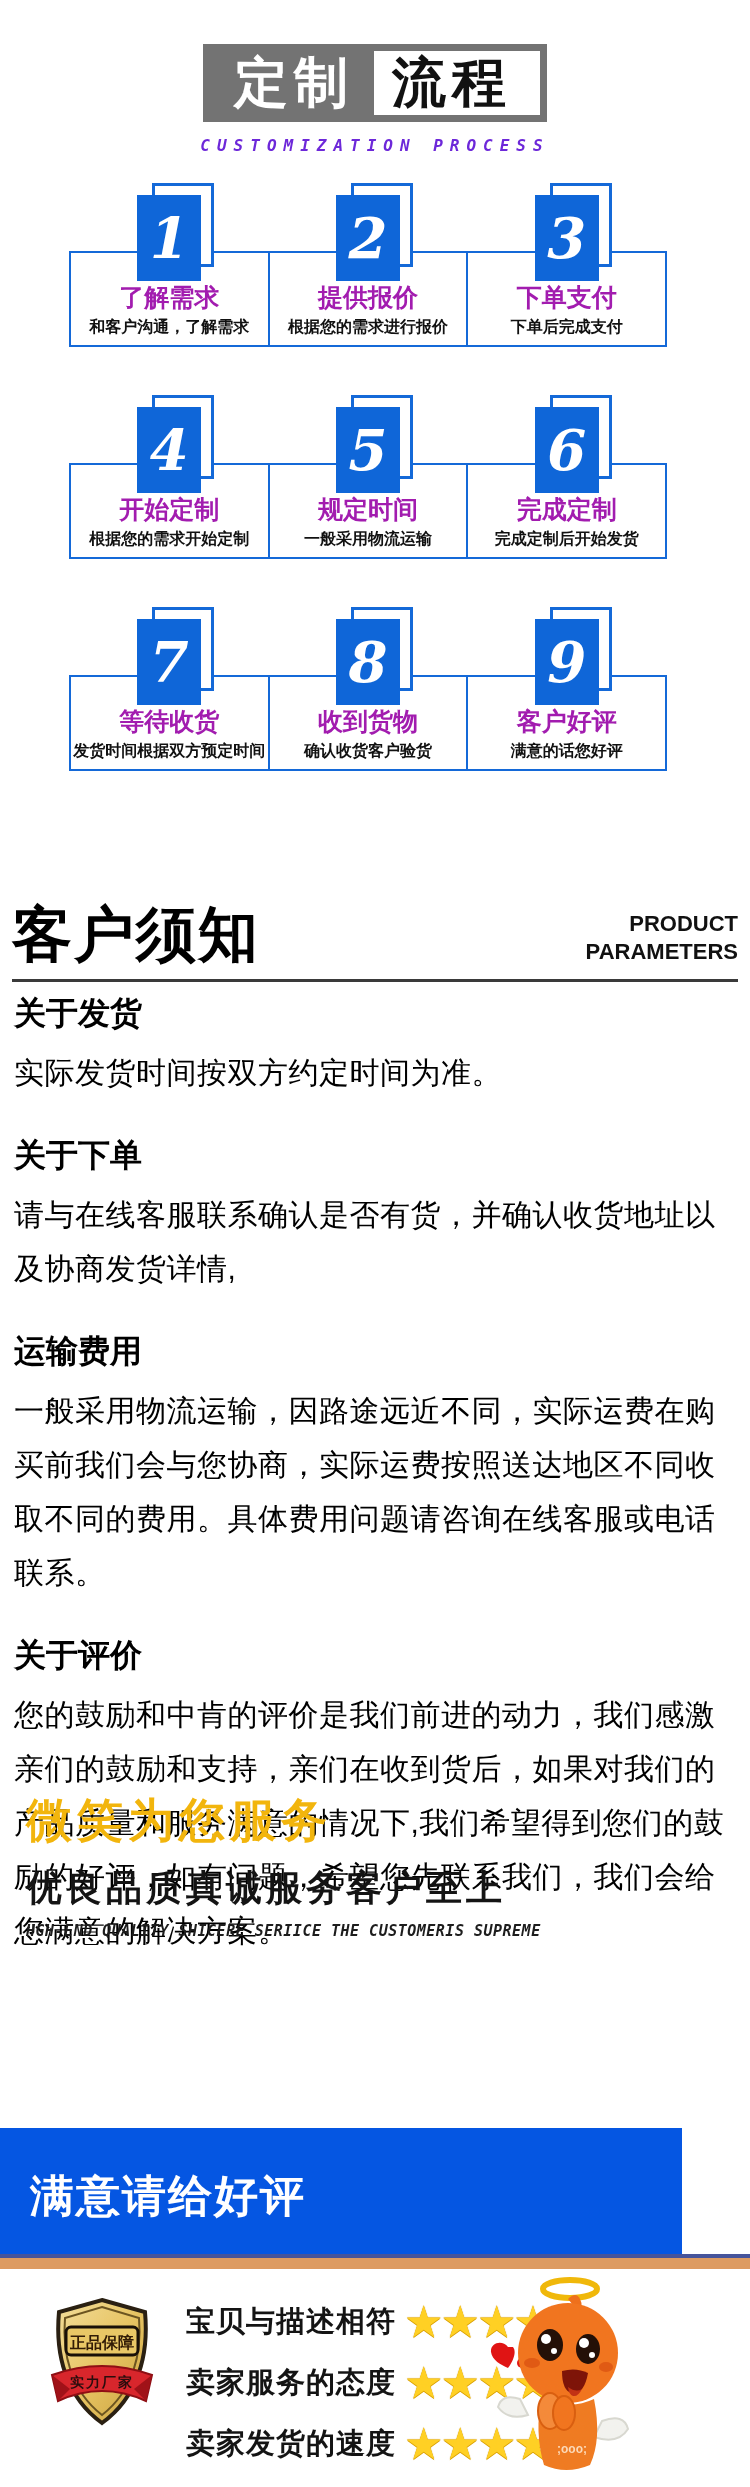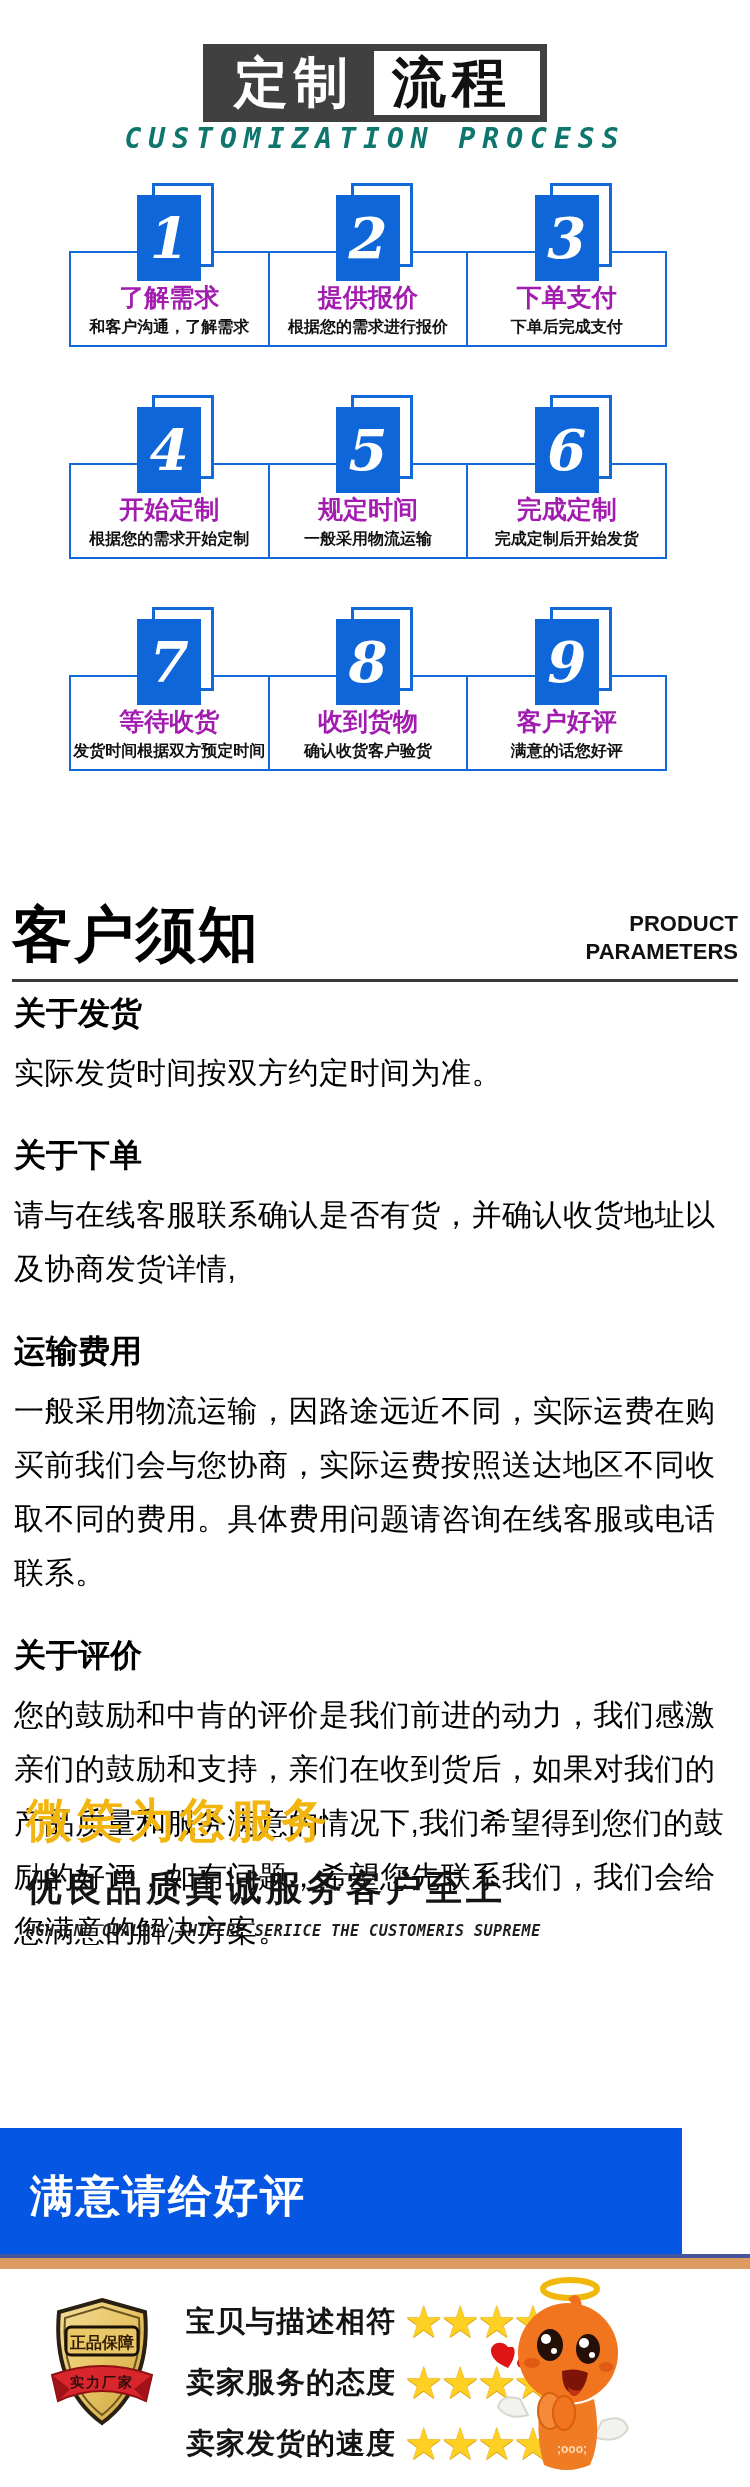--- a/index.html
+++ b/index.html
@@ -1,24 +1,24 @@
 <!DOCTYPE html>
 <html><head>
 <meta charset="utf-8">
 <style>
   html,body{margin:0;padding:0;background:#ffffff;}
   body{font-family:"Liberation Sans",sans-serif;-webkit-font-smoothing:antialiased;}
   #page{position:relative;width:750px;height:2487px;margin:0 auto;background:#fff;overflow:hidden;}
 
   
   .banner-wrap{padding-top:44px;}
-  .banner{display:flex;width:fit-content;margin:0 auto;background:#404040;padding:7px;align-items:stretch;}
+  .banner{display:flex;width:fit-content;margin:0 auto;background:#737373;padding:7px;align-items:stretch;}
   .banner-left{color:#fff;font-size:54px;font-weight:900;letter-spacing:6px;padding:4px 20px 6px 24px;line-height:1;display:flex;align-items:center;}
   .banner-right{background:#fff;color:#111;font-size:54px;font-weight:900;letter-spacing:6px;padding:4px 28px 6px 18px;line-height:1;display:flex;align-items:center;}
-  .banner-sub{margin-top:0;text-align:center;font-family:"DejaVu Sans Mono",monospace;font-style:italic;font-weight:700;font-size:28px;letter-spacing:7px;color:#0f766e;}
+  .banner-sub{margin-top:14px;text-align:center;font-family:"DejaVu Sans Mono",monospace;font-style:italic;font-weight:700;font-size:16px;letter-spacing:7px;color:#6d28d9;}
 
   
   .steps{margin:96px 0 0 69px;width:598px;}
   .step-row{display:flex;border:2px solid #1469d8;background:#fff;}
   .step-row + .step-row{margin-top:116px;}
   .step-card{flex:1;position:relative;height:92px;box-sizing:border-box;padding-top:30px;text-align:center;border-left:2px solid #1469d8;}
   .step-card:first-child{border-left:none;}
   .tile-ghost{position:absolute;top:-70px;left:calc(50% - 17px);width:62px;height:84px;background:#fff;border:3px solid #1469d8;box-sizing:border-box;z-index:1;}
   .tile{position:absolute;top:-58px;left:calc(50% - 32px);width:64px;height:86px;background:#0f66d8;color:#fff;z-index:2;
         display:flex;align-items:center;justify-content:center;

